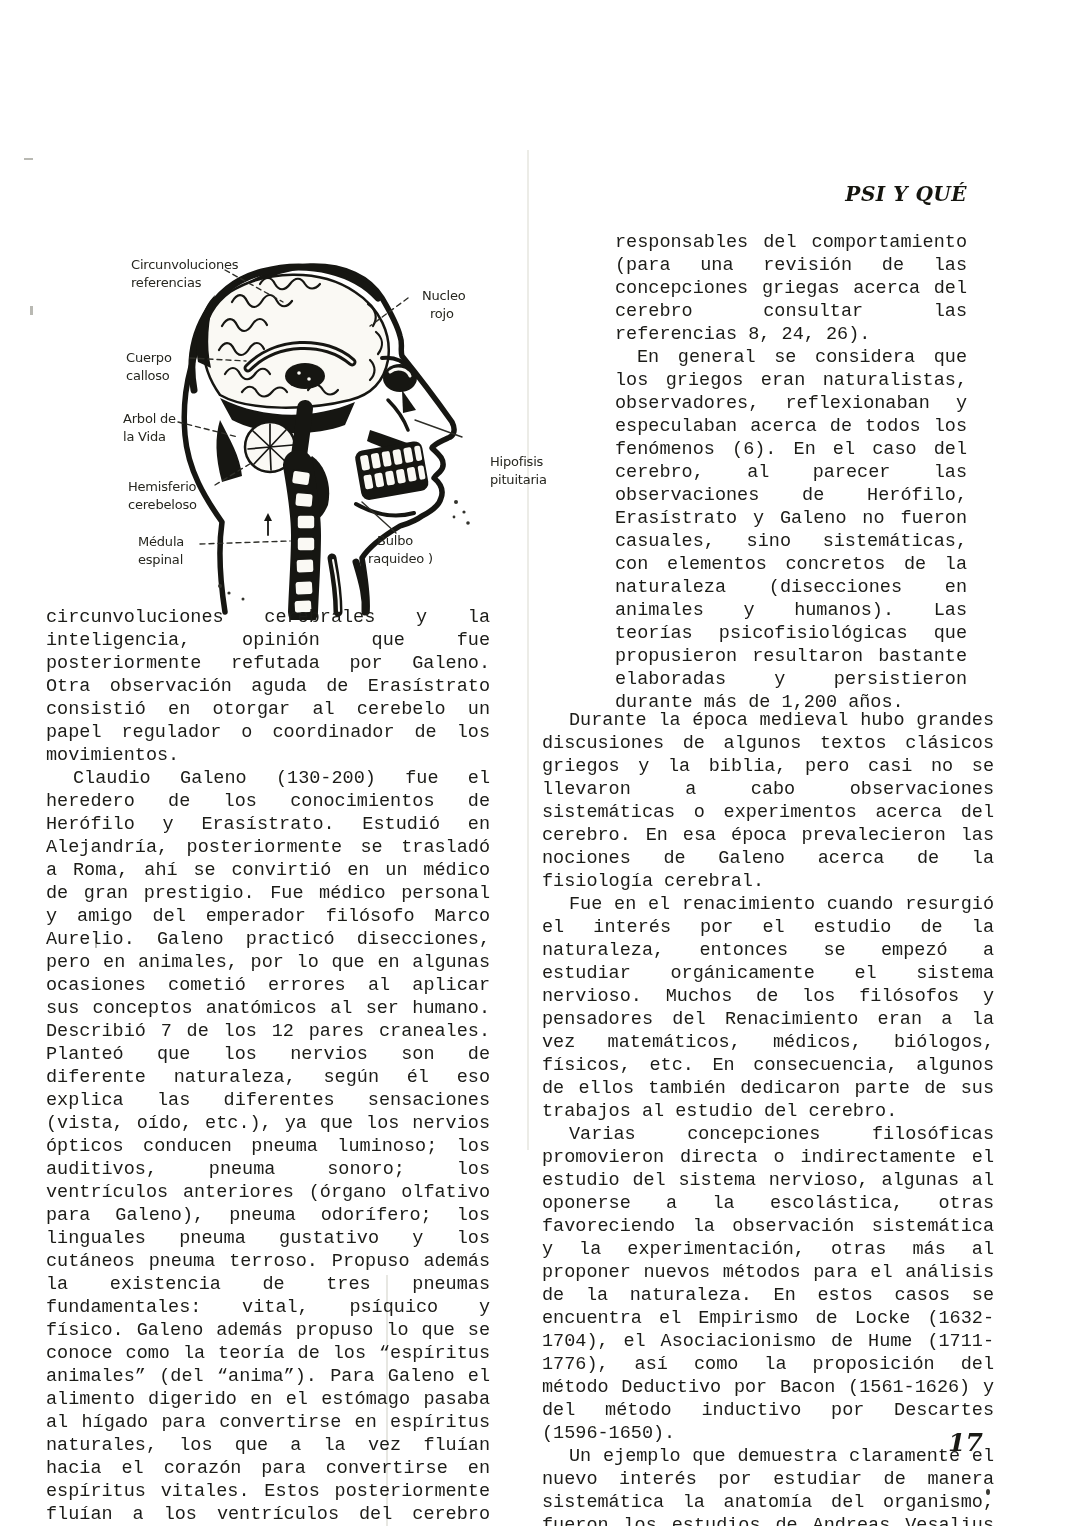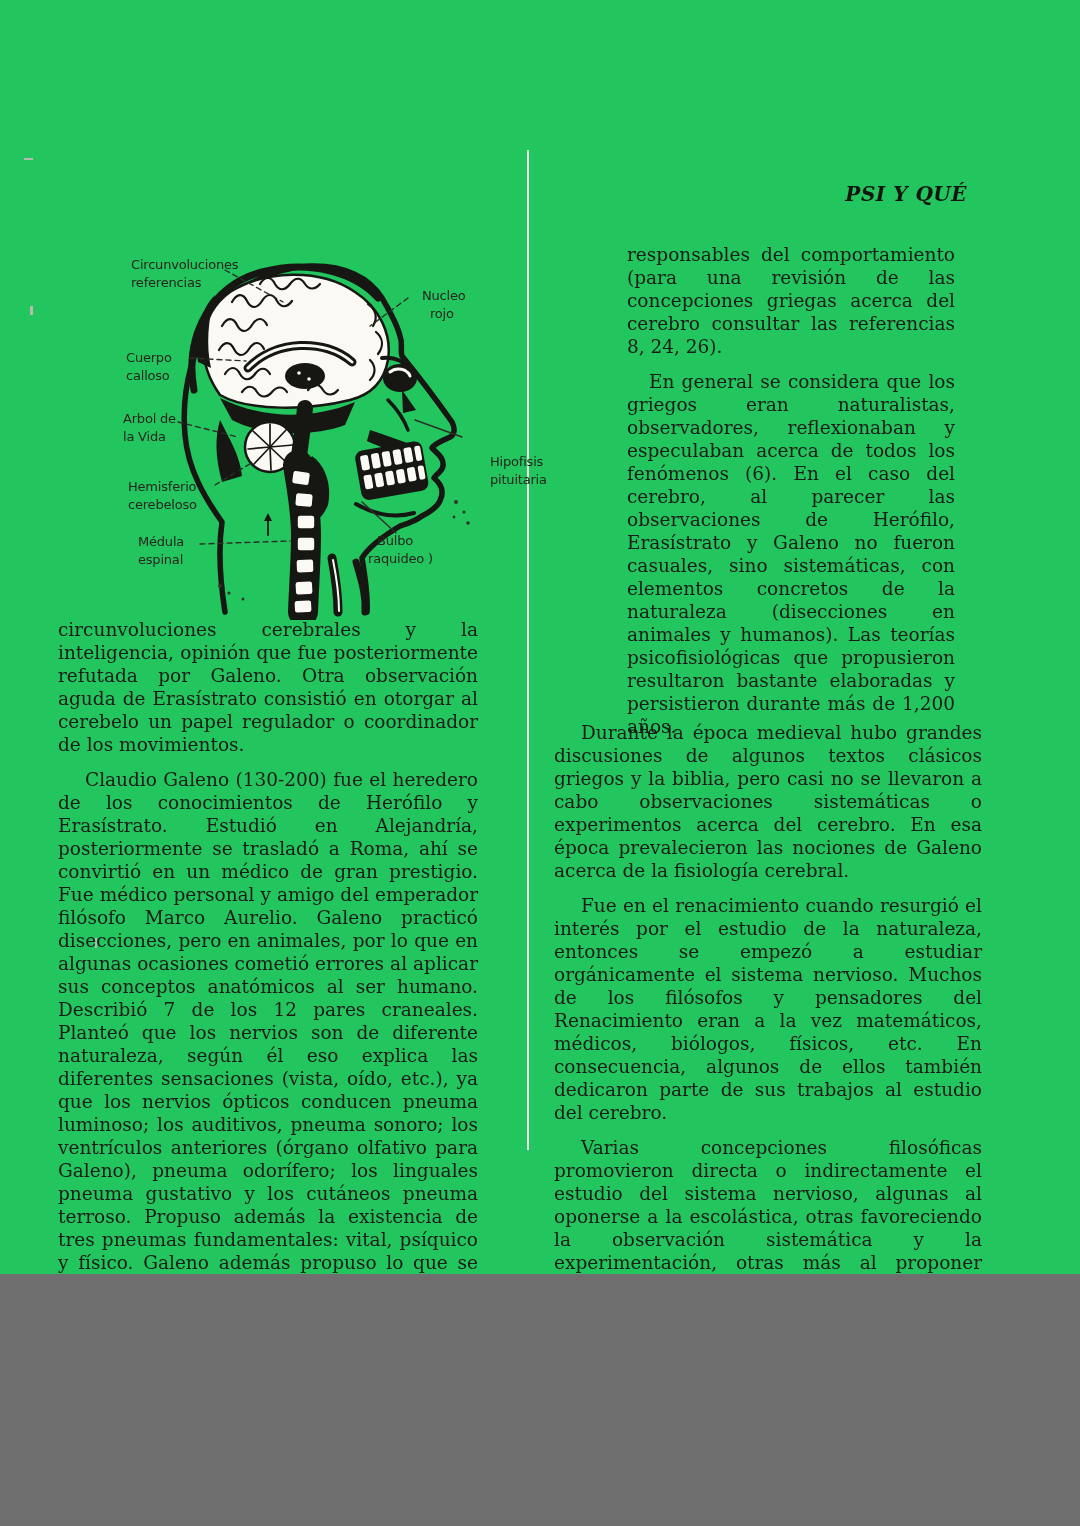--- a/index.html
+++ b/index.html
@@ -1,21 +1,21 @@
 <!DOCTYPE html>
 <html><head>
 <meta charset="utf-8">
 <style>
   html,body{margin:0;padding:0;background:#6f6f6f;}
   .sheet{
-    position:relative;width:1080px;height:1274px;margin:0 auto;
-    background:#22c55e;overflow:hidden;
+    position:relative;width:1080px;height:1526px;margin:0 auto;
+    background:#ffffff;overflow:hidden;
     font-family:"DejaVu Serif","Liberation Serif",serif;color:#1c1c18;
   }
-  p{margin:12px;}
+  p{margin:0;font-family:Liberation Mono, monospace;}
   .jp{text-align:justify;font-size:18.5px;line-height:23px;}
   .indent{text-indent:27px;}
   .running-head{
     position:absolute;top:182px;left:690px;width:277px;text-align:right;
     font-weight:bold;font-style:italic;font-size:20px;letter-spacing:.5px;color:#15150f;
   }
   .col-left{position:absolute;left:46px;top:606px;width:444px;}
   .col-right-top{position:absolute;left:615px;top:231px;width:352px;}
   .col-right-top .indent{text-indent:22px;}
   .section-heading{

